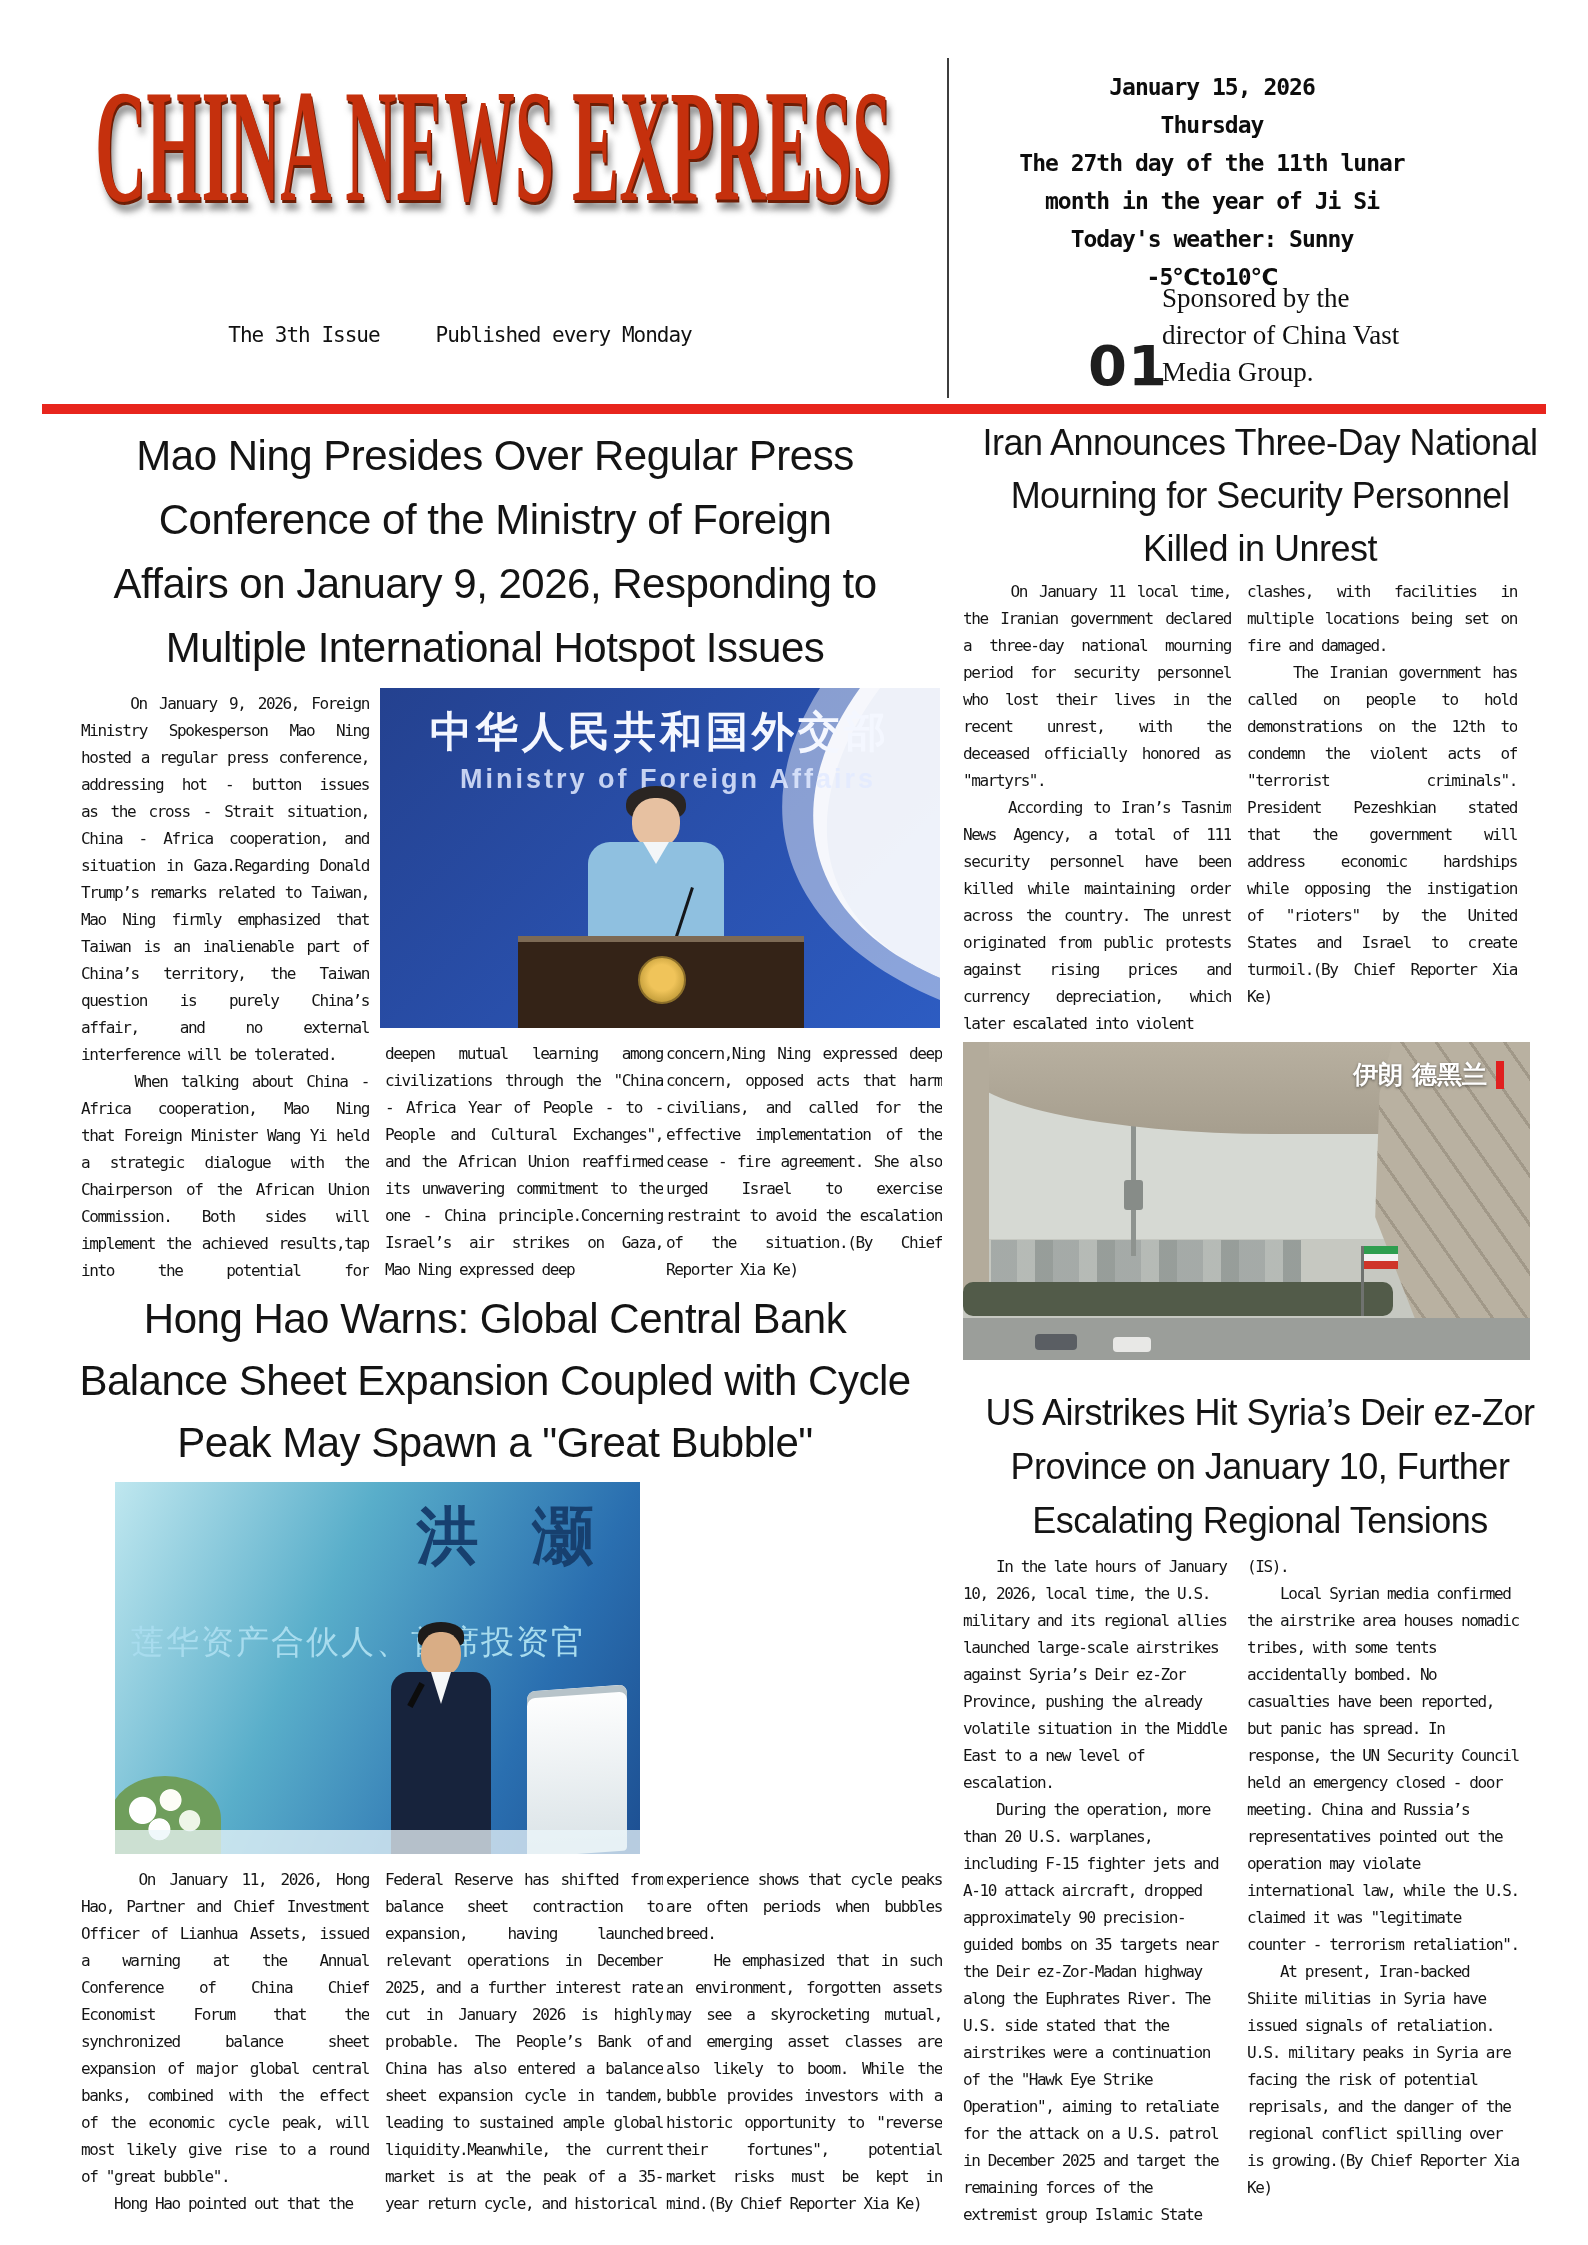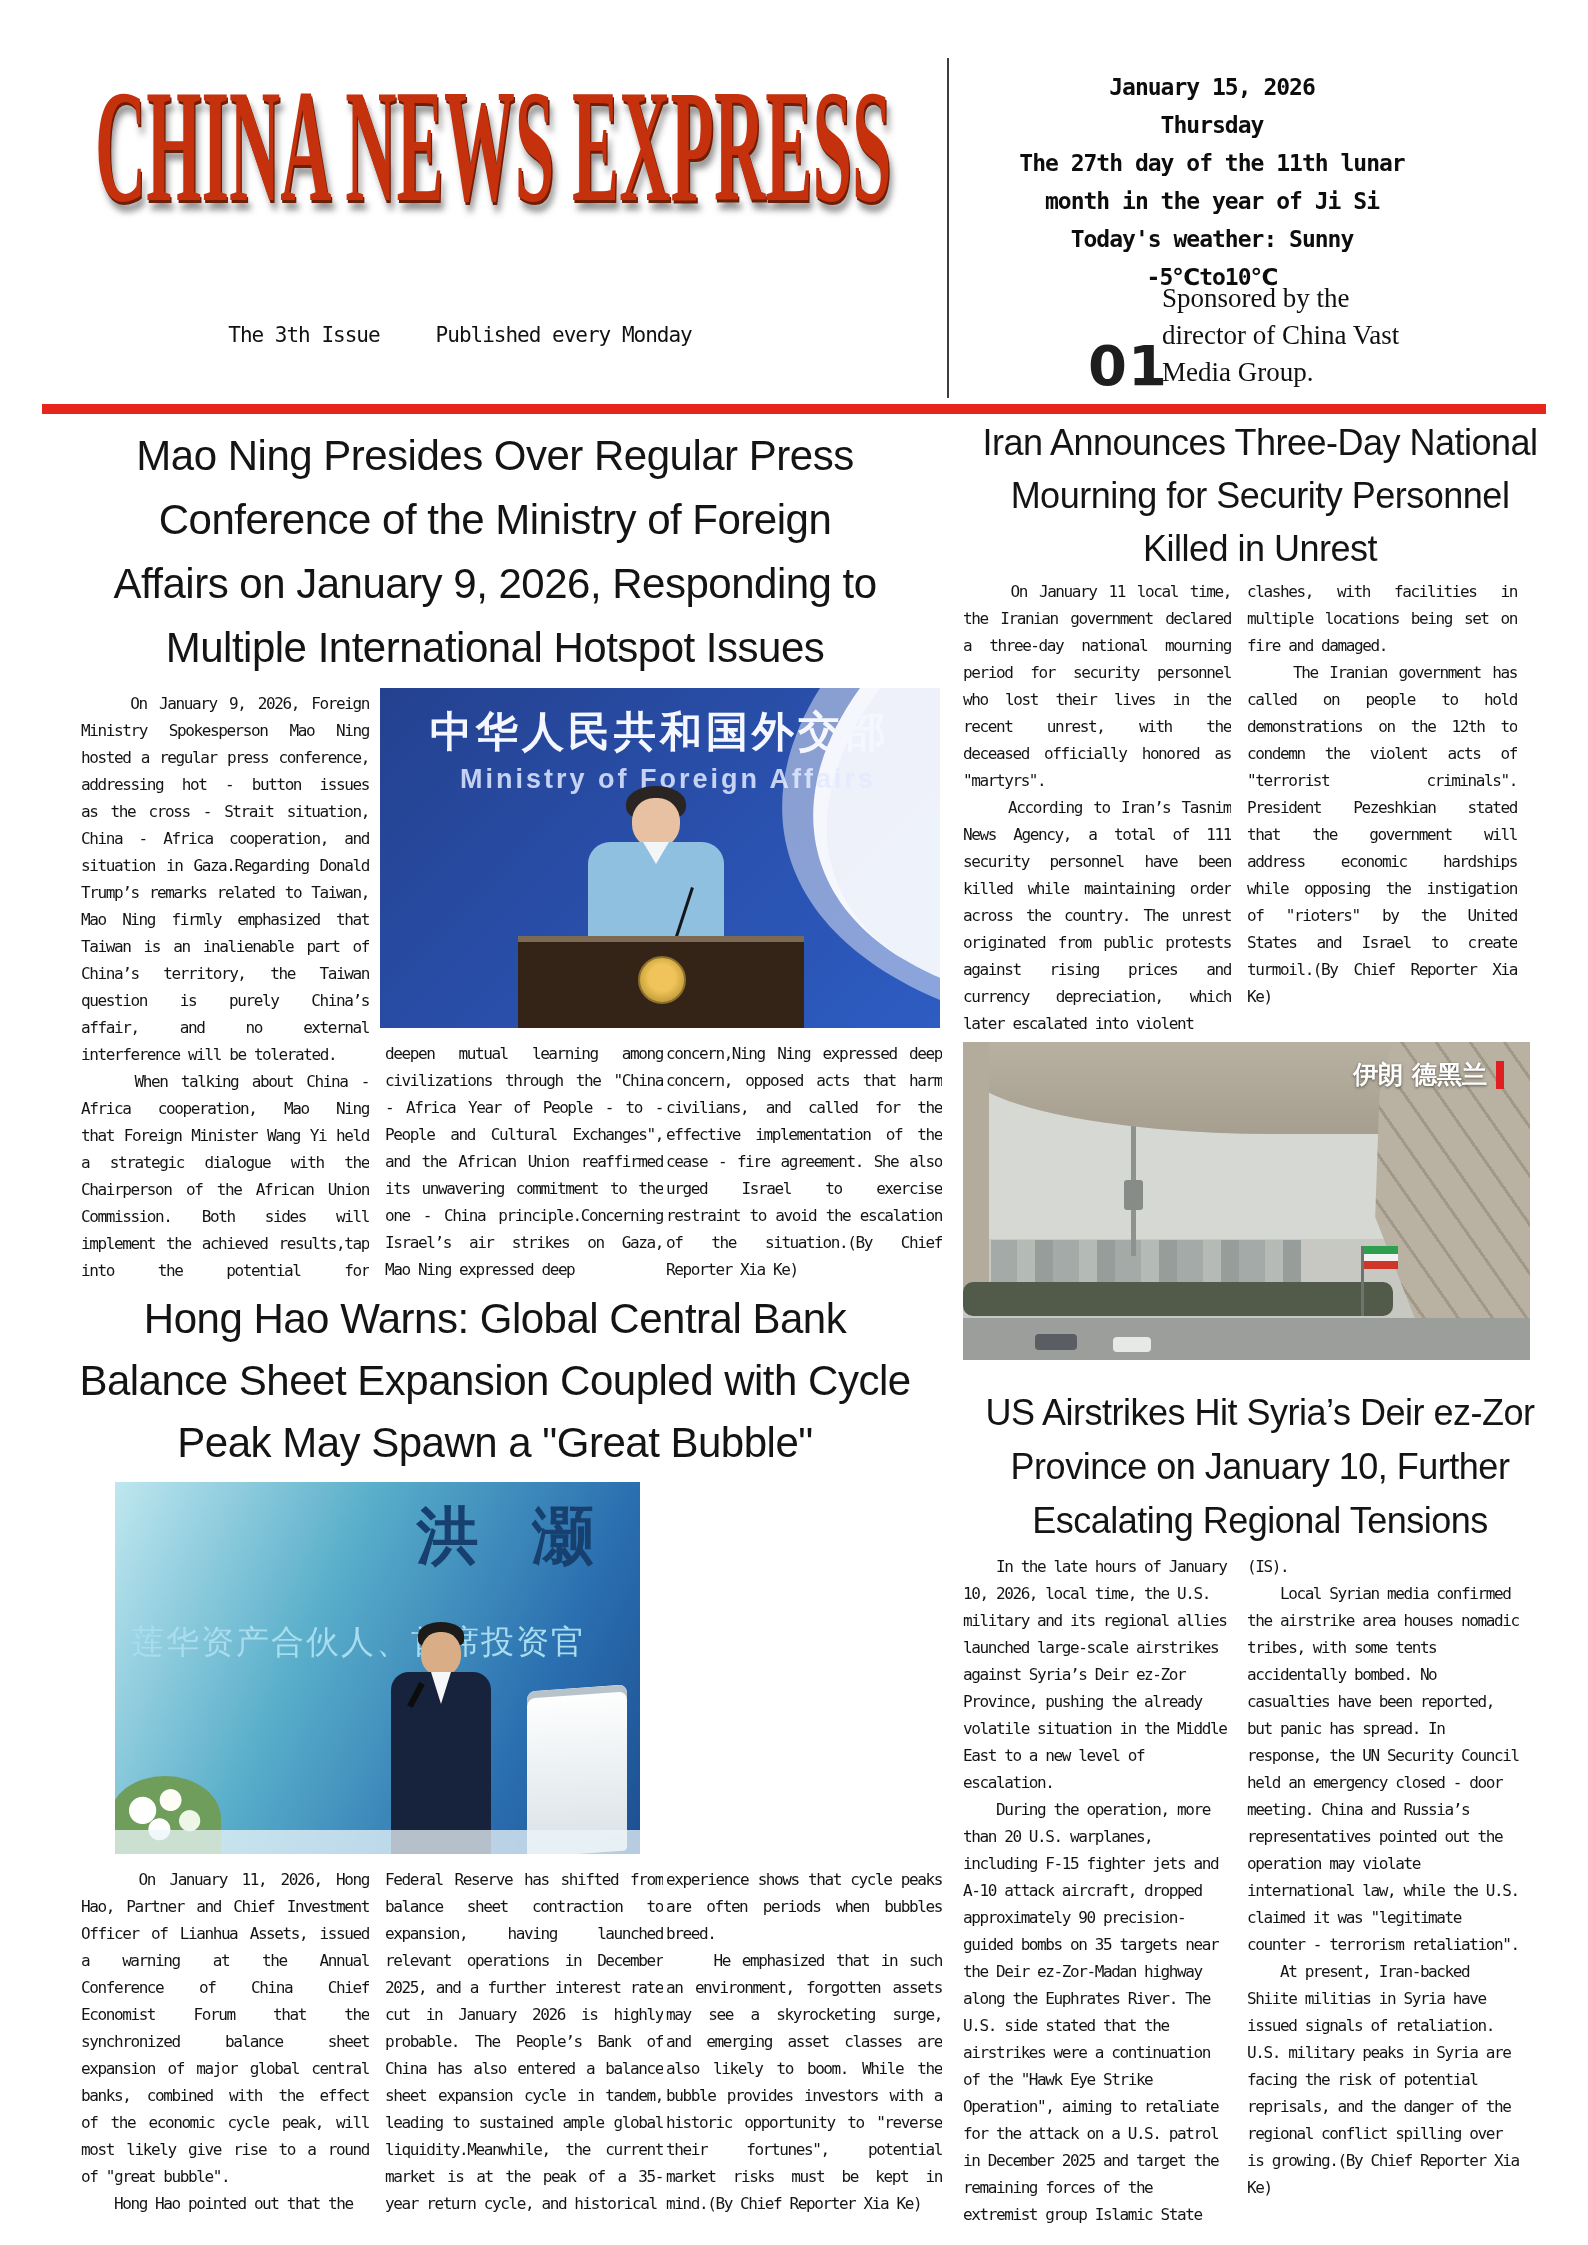--- a/index.html
+++ b/index.html
@@ -348,21 +348,21 @@
         <div class="tl">liquidity.Meanwhile, the current</div>
         <div class="tl">market is at the peak of a 35-</div>
         <div class="tl pe">year return cycle, and historical</div>
       </div>
     <div id="c-hh-3" class="col jc">
         <div class="tl">experience shows that cycle peaks</div>
         <div class="tl">are often periods when bubbles</div>
         <div class="tl pe">breed.</div>
         <div class="tl">&nbsp;&nbsp;&nbsp;&nbsp;He emphasized that in such</div>
         <div class="tl">an environment, forgotten assets</div>
-        <div class="tl">may see a skyrocketing surge,</div>
+        <div class="tl">may see a skyrocketing mutual,</div>
         <div class="tl">and emerging asset classes are</div>
         <div class="tl">also likely to boom. While the</div>
         <div class="tl">bubble provides investors with a</div>
         <div class="tl">historic opportunity to "reverse</div>
         <div class="tl">their fortunes", potential</div>
         <div class="tl">market risks must be kept in</div>
         <div class="tl pe">mind.(By Chief Reporter Xia Ke)</div>
       </div>
   </section>
 

